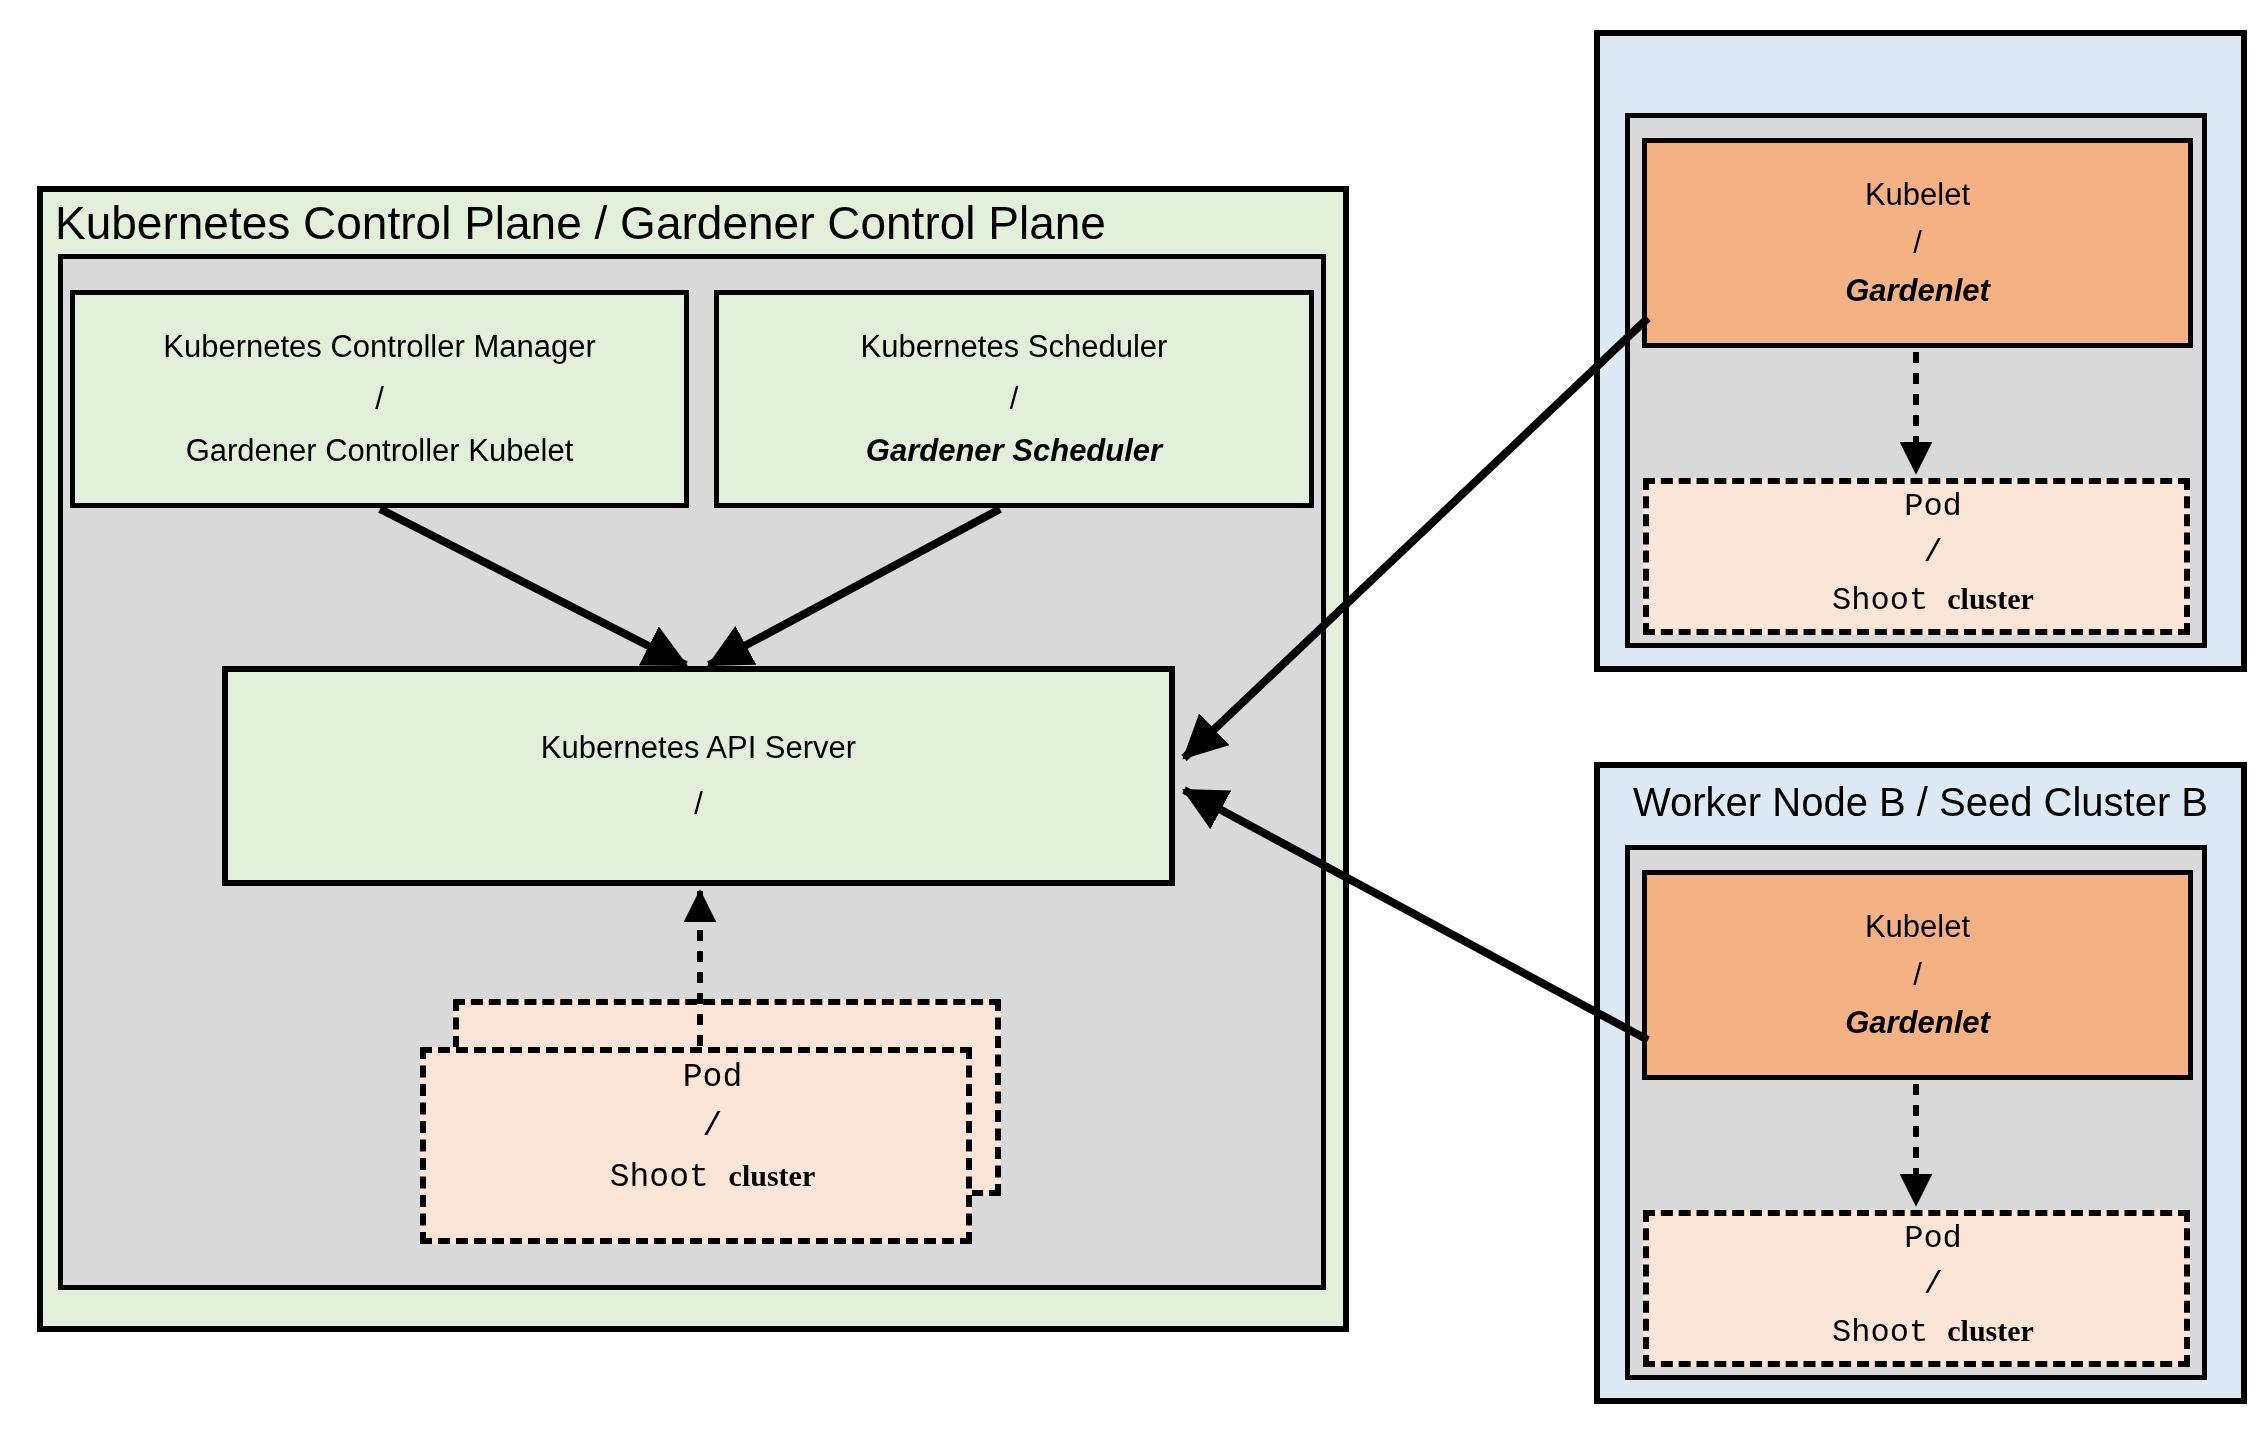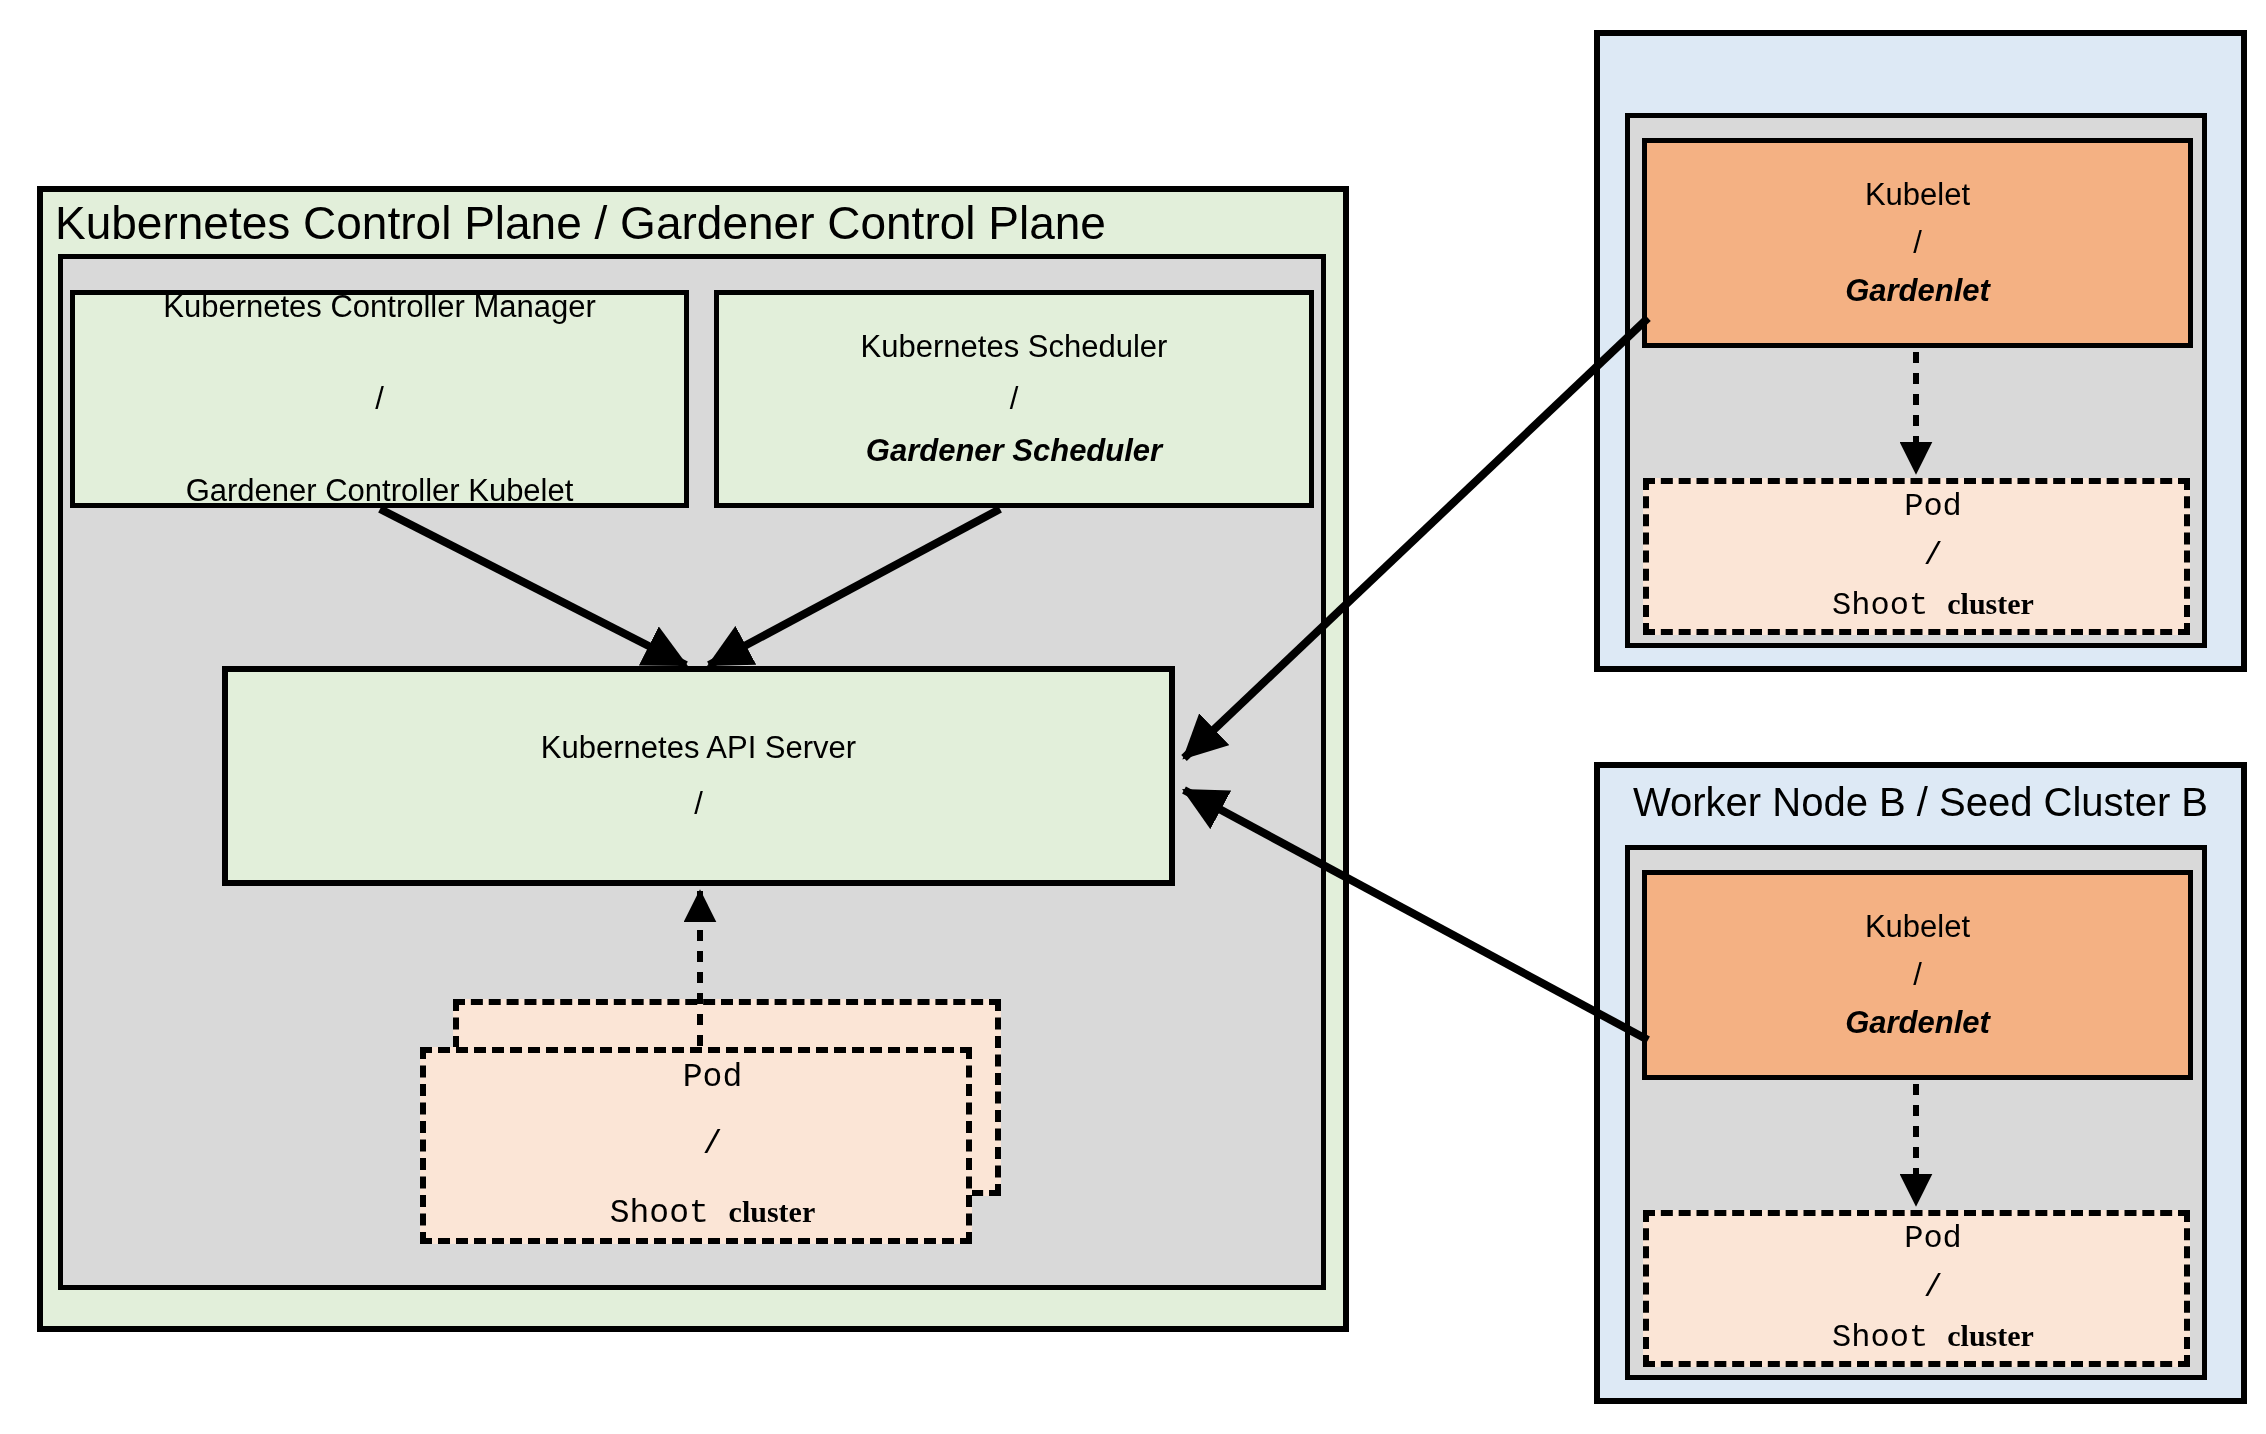--- a/index.html
+++ b/index.html
@@ -13,25 +13,25 @@
   .solid6 { border:6px solid #000; }
   .dashed6 { border:6px dashed #000; }
 
   
   .cp-outer { left:37px; top:186px; width:1312px; height:1146px; background:var(--light-green); }
   .cp-title { position:absolute; left:12px; top:6px; font-size:46px; line-height:50px; white-space:nowrap; }
   .cp-inner { left:15px; top:62px; width:1268px; height:1036px; background:var(--panel-gray); }
 
   .comp { display:flex; flex-direction:column; align-items:center; justify-content:center;
           text-align:center; background:var(--light-green); font-size:31px; line-height:52px; }
-  .kcm  { left:7px;   top:31px;  width:619px; height:218px;gap:40px; }
+  .kcm  { left:7px;   top:31px;  width:619px; height:218px; }
   .ks   { left:651px; top:31px;  width:600px; height:218px; }
   .api  { left:159px; top:407px; width:953px; height:220px; line-height:56px;justify-content:center; }
 
-  .pod { display:flex; flex-direction:column; align-items:center; justify-content:space-between;
+  .pod { display:flex; flex-direction:column; align-items:center; justify-content:flex-start;
          text-align:center; background:var(--pod-peach);
          font-family:"Liberation Mono", monospace;padding-left:33px; }
   .pod-back-cp  { left:390px; top:740px; width:548px; height:197px; }
   .pod-front-cp { left:357px; top:788px; width:552px; height:197px; font-size:33px; line-height:49px; }
   .cluster-sans { font-family:Liberation Serif, serif; font-weight:700; font-size:30px;margin-top:21px; }
 
   
   .worker { left:1594px; width:653px; height:642px; background:var(--node-blue); }
   .worker-a { top:30px; }
   .worker-b { top:762px; }

